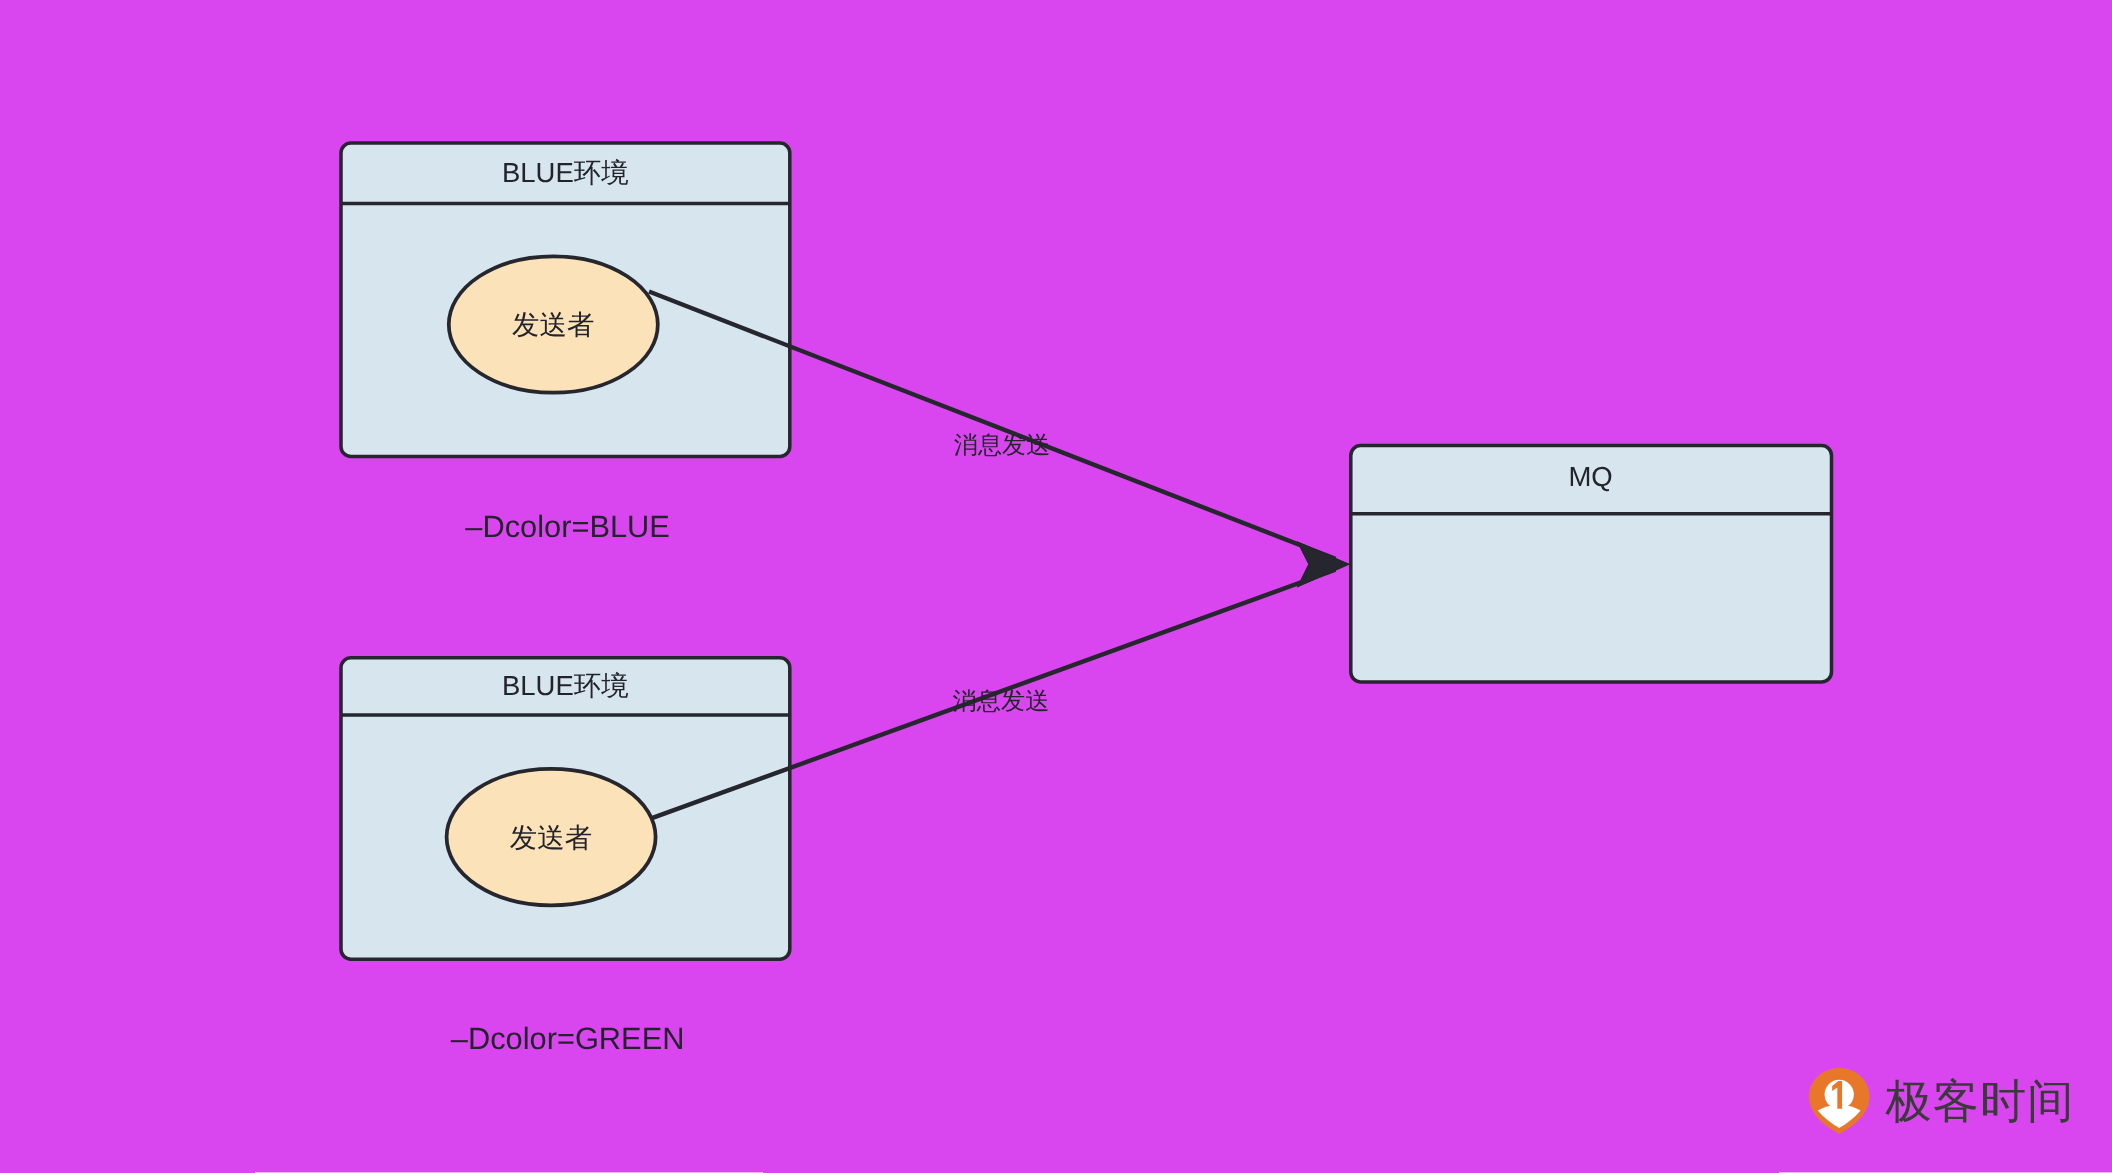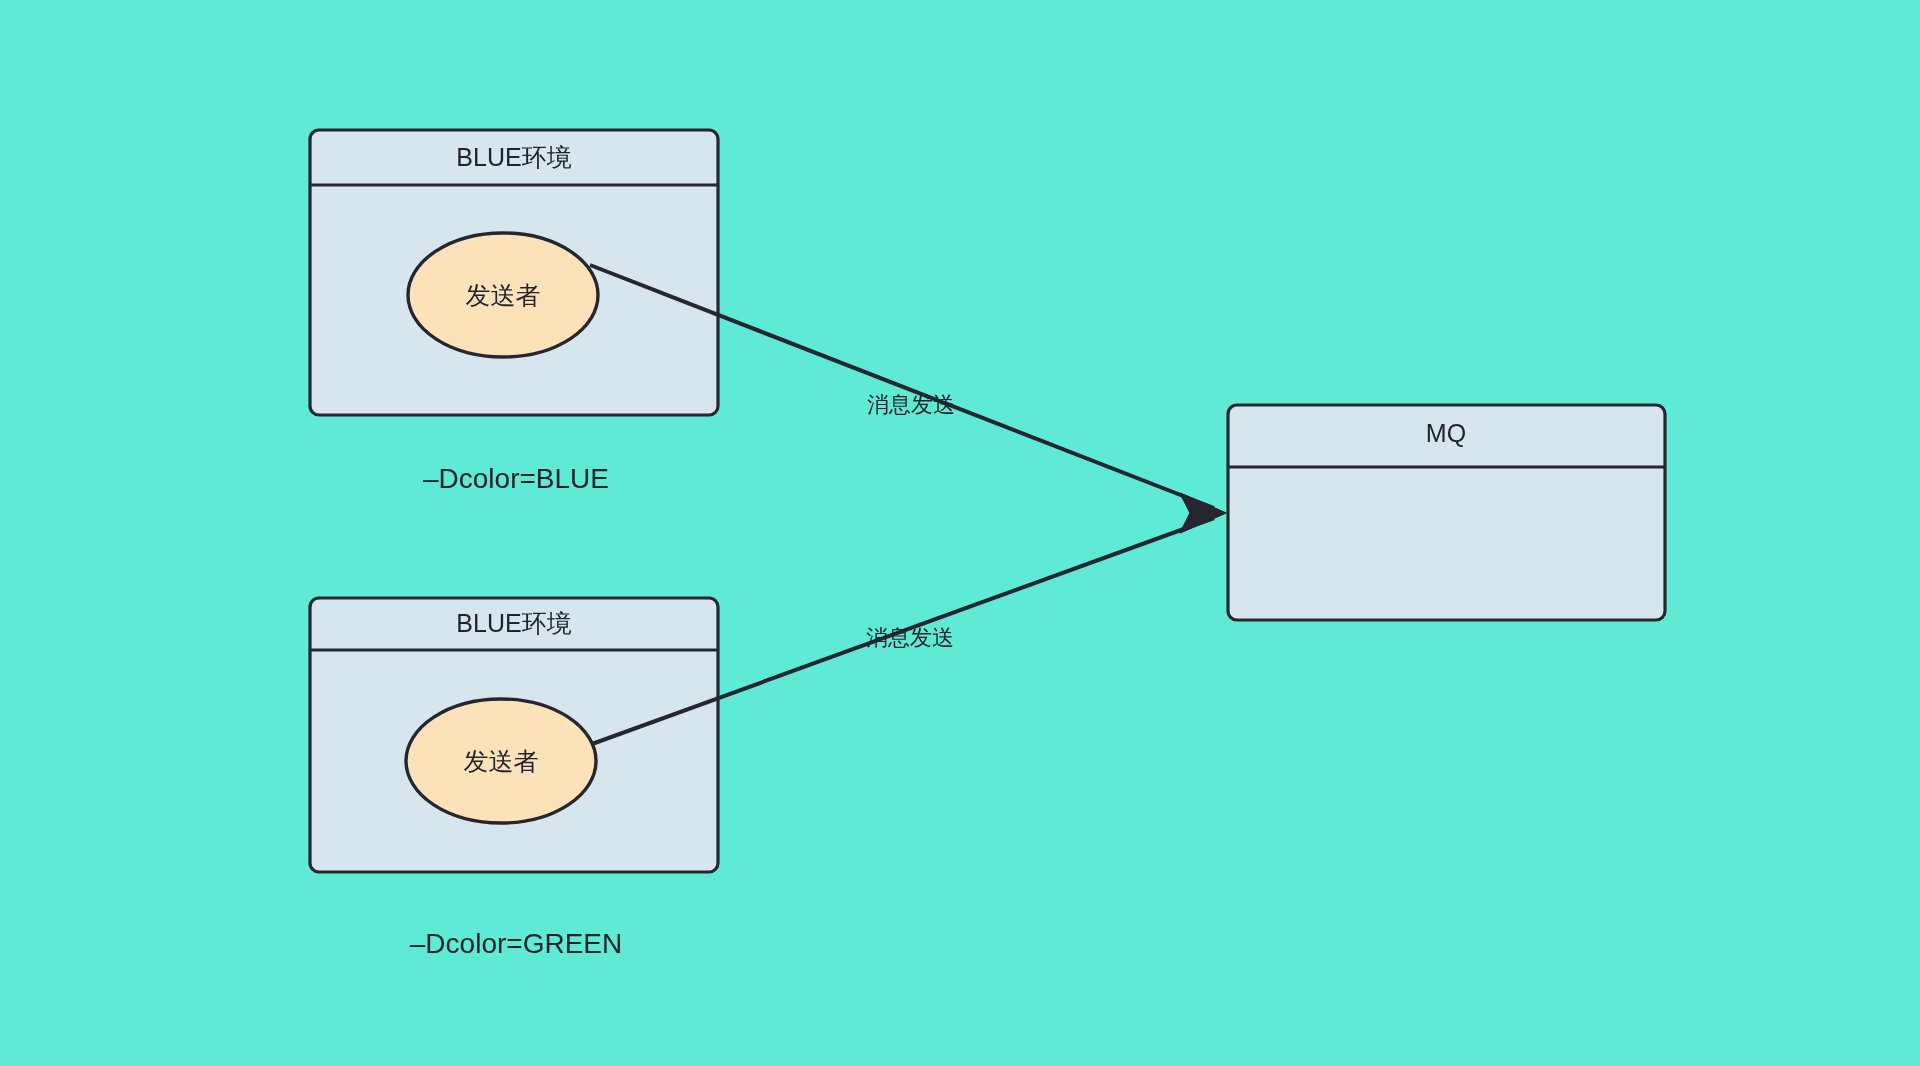--- a/index.html
+++ b/index.html
@@ -7,21 +7,21 @@
     padding: 0;
     background: #ffffff;
   }
   body {
     font-family: "Liberation Sans", "DejaVu Sans", sans-serif;
   }
   #canvas {
     position: relative;
     width: 1920px;
     height: 1066px;
-    background: #5eead4;
+    background: #d946ef;
     overflow: hidden;
   }
   #diagram-svg {
     position: absolute;
     left: 0;
     top: 0;
     width: 1920px;
     height: 1066px;
   }
   .node-box-fill {
@@ -138,14 +138,25 @@
     </g>
 
     <g>
       <line class="edge-line" x1="592" y1="744" x2="1214" y2="518"></line>
       <polygon class="arrow-head" points="1226,513 1180,493 1190,513 1180,533"></polygon>
       <text class="txt txt-edge-label" x="910" y="639">消息发送</text>
     </g>
 
   </svg>
 
+  <div id="brand-logo">
+    <div id="brand-mark">
+      <svg viewBox="0 0 58 62" width="58" height="62">
+        <path d="M29 1 C13.8 1 1.5 12.6 1.5 26.9 C1.5 38.5 9.2 50.3 29 61 C48.8 50.3 56.5 38.5 56.5 26.9 C56.5 12.6 44.2 1 29 1 Z" fill="#e8772a"></path>
+        <path d="M9.5 39.5 C15 46 22 51.5 29 55.5 C36 51.5 43 46 48.5 39.5 C42.5 36 35.8 34.3 29 34.3 C22.2 34.3 15.5 36 9.5 39.5 Z" fill="#ffffff"></path>
+        <circle cx="29" cy="25" r="13.3" fill="#ffffff"></circle>
+        <path d="M31.6 12.8 L31.6 38 L27.3 38 L27.3 18.6 L22.6 21.8 L22.6 17.2 L28.2 12.8 Z" fill="#e8772a"></path>
+      </svg>
+    </div>
+    <div id="brand-wordmark">极客时间</div>
+  </div>
 
 </div>
 
 </body></html>

